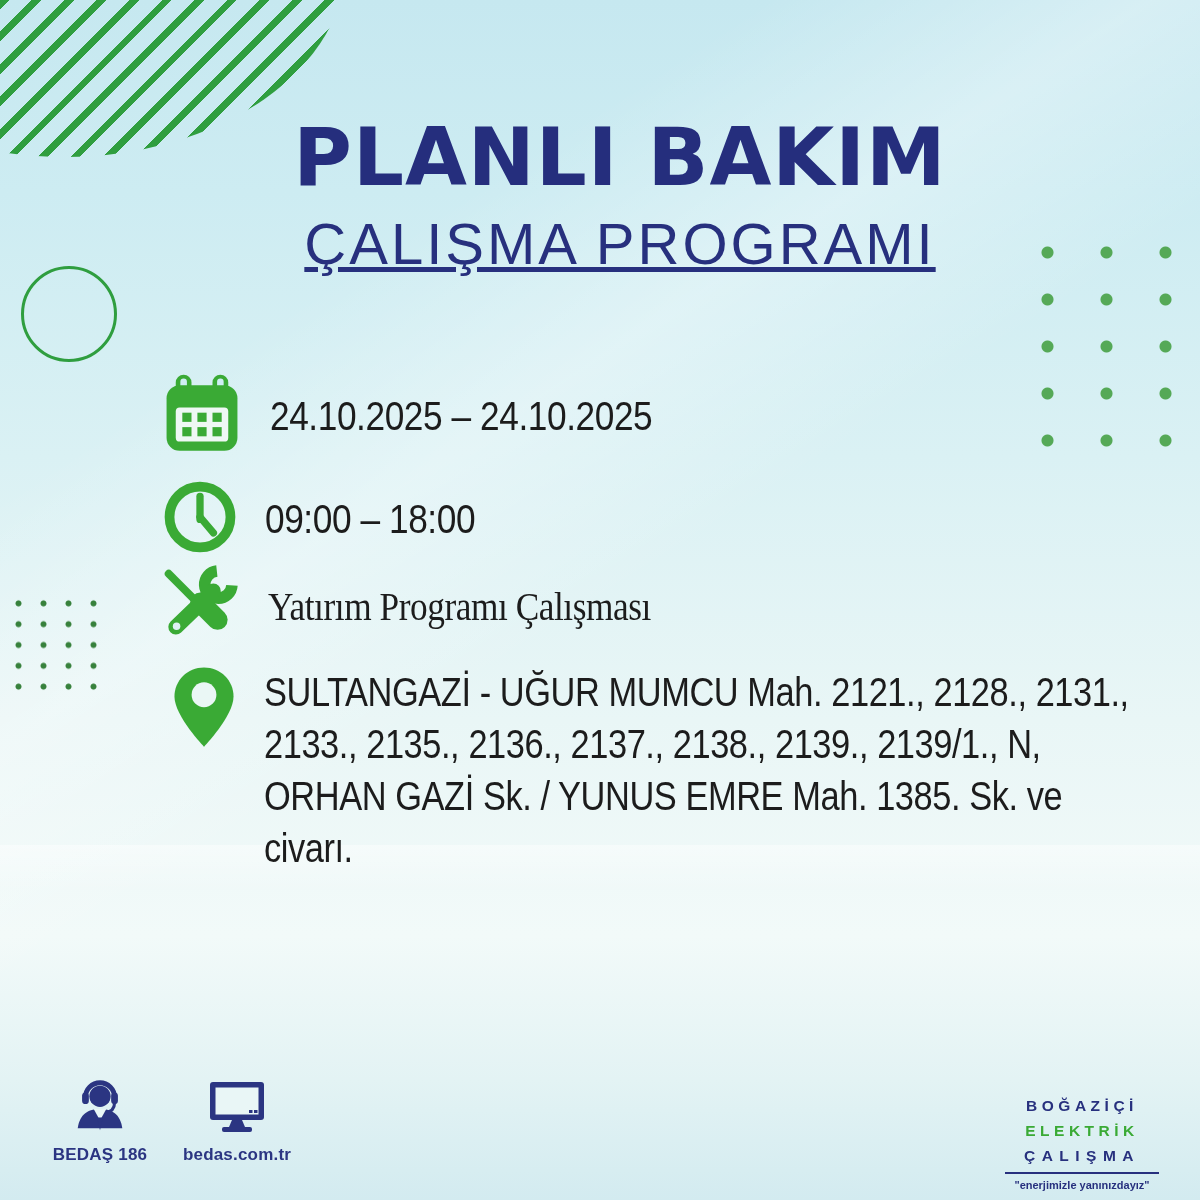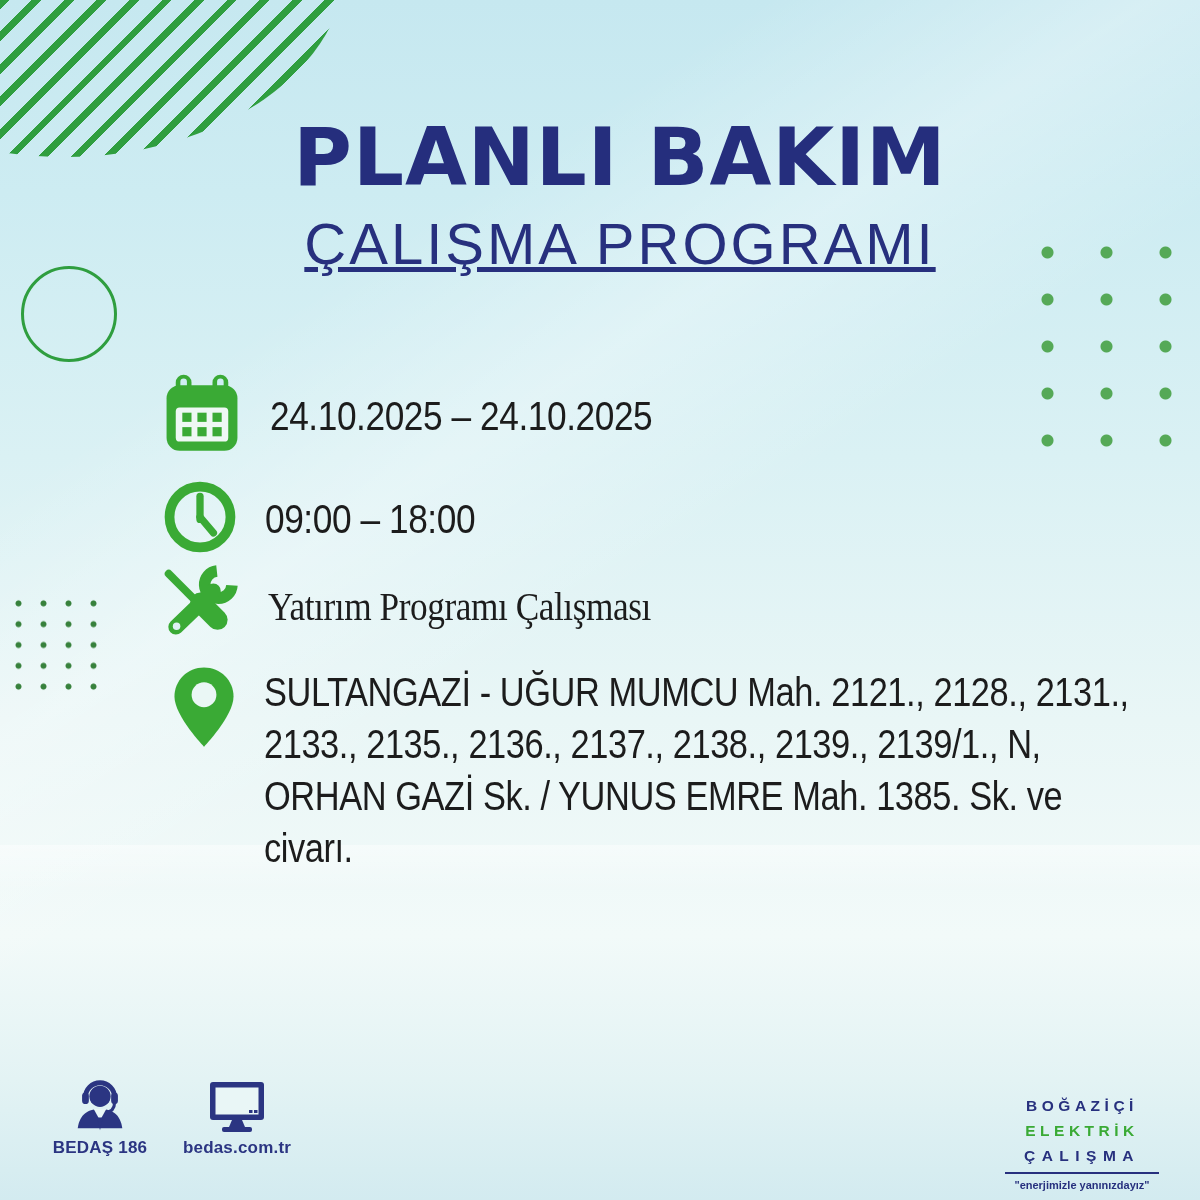--- a/index.html
+++ b/index.html
@@ -42,21 +42,21 @@
   .detail .txt{
     margin-left:26px;font-size:41px;font-weight:500;
     transform:scaleX(.86);transform-origin:left center;white-space:nowrap;letter-spacing:-.5px;
   }
   .detail.loc{align-items:flex-start;}
   .detail.loc .txt{
     white-space:normal;width:1030px;line-height:52px;font-size:40px;margin-left:22px;margin-top:2px;
   }
   .icon-box{flex:0 0 auto;}
   
-  .contact{position:absolute;top:1074px;width:140px;display:flex;flex-direction:column;align-items:center;gap:2px;}
+  .contact{position:absolute;top:1074px;width:140px;display:flex;flex-direction:column;align-items:center;gap:9px;}
   .contact .lbl{font-size:17px;font-weight:700;color:#2b3582;letter-spacing:.2px;white-space:nowrap;}
   .c1{left:30px;} .c2{left:167px;text-align:center;} .c3{left:295px;}
   .contact .icon-slot{height:62px;display:flex;align-items:flex-end;justify-content:center;}
   
   .brand{position:absolute;left:1003px;top:1064px;width:158px;text-align:center;margin-top:29px;}
   .brand .b1,.brand .b3{color:#27307e;}
   .brand .b2{color:#3aaa35;}
   .brand .bl{font-size:15.5px;font-weight:700;letter-spacing:4.5px;line-height:25px;white-space:nowrap;}
   .brand .b3{letter-spacing:6.5px;}
   .brand .rule{border:none;border-top:2px solid #27307e;margin:4px 2px 5px 2px;}

